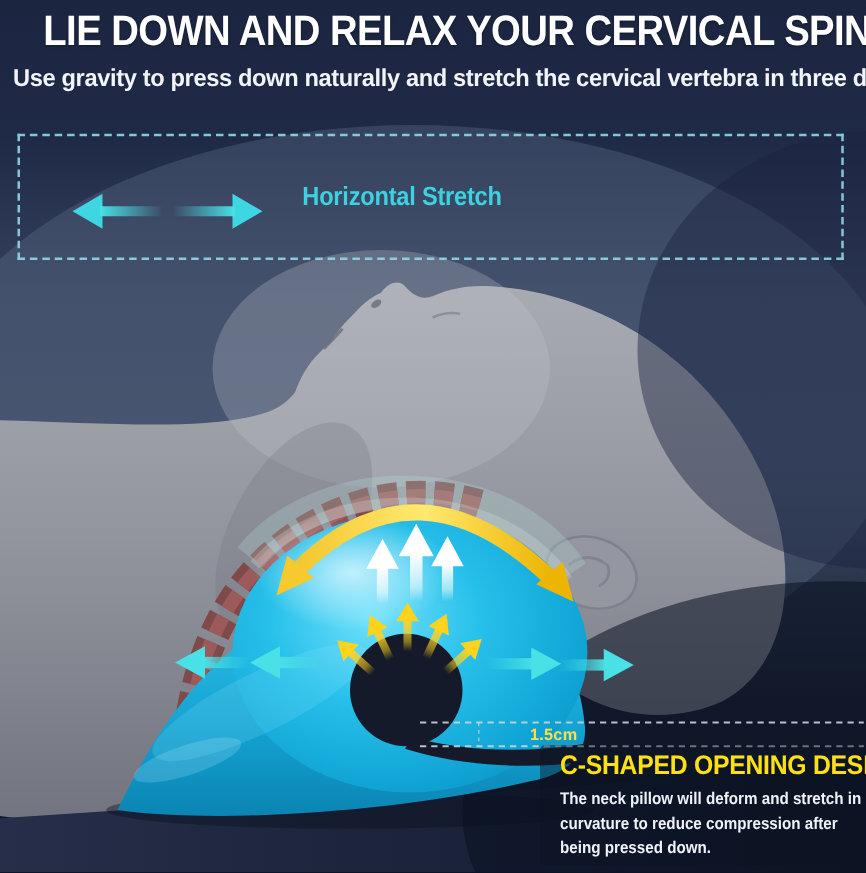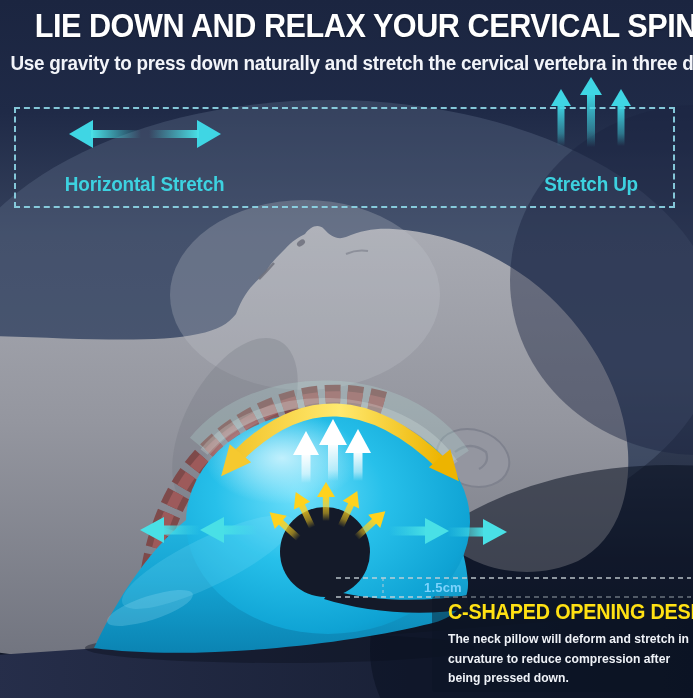--- a/index.html
+++ b/index.html
@@ -22,28 +22,28 @@
     font-size:19.5px;font-weight:700;color:#f2f4f9;
     white-space:nowrap;transform:scaleX(.97);transform-origin:center;
     letter-spacing:-.3px;
   }
   .dir-panel{
     position:absolute;z-index:2;left:14px;top:107px;width:661px;height:101px;
     box-sizing:border-box;border:2px dashed rgba(143,216,232,.9);
     display:flex;justify-content:space-between;align-items:stretch;
     padding:10px 30px 10px 40px;
   }
-  .dir-item{display:flex;flex-direction:column;align-items:center;justify-content:flex-end;gap:21px;}
+  .dir-item{display:flex;flex-direction:row;align-items:center;justify-content:flex-end;gap:21px;}
   .dir-icon{height:56px;display:flex;align-items:flex-end;justify-content:center;}
   .dir-label{
     font-size:21px;font-weight:800;color:#3dd2e0;white-space:nowrap;
     transform:scaleX(.90);transform-origin:center;letter-spacing:-.2px;
   }
   .measure-label{
-    left:424px;top:580px;font-size:13px;font-weight:700;color:#7dd3fc;letter-spacing:.2px;
+    left:424px;top:580px;font-size:13px;font-weight:700;color:#fde047;letter-spacing:.2px;
   }
   .callout-title{
     left:448px;top:600px;font-size:21.5px;font-weight:800;color:#ffe113;
     white-space:nowrap;transform:scaleX(.92);transform-origin:left center;letter-spacing:-.2px;
   }
   .callout-body{
     left:448px;top:629px;color:#eff2f7;font-size:13.5px;font-weight:600;
     line-height:19.5px;transform:scaleX(.90);transform-origin:left top;
   }
   .callout-body div{white-space:nowrap;}
@@ -242,40 +242,20 @@
           <polygon points="2,17 26,3 26,31" fill="#3fd6e4"></polygon>
           <rect x="24" y="13" width="50" height="8" fill="url(#cyanFadeL)"></rect>
           <polygon points="154,17 130,3 130,31" fill="#3fd6e4"></polygon>
           <rect x="82" y="13" width="50" height="8" fill="url(#cyanFadeR)"></rect>
         </svg>
       </div>
       <div class="dir-label">Horizontal Stretch</div>
     </div>
 
 
-    <div class="dir-item">
-      <div class="dir-icon">
-        <svg width="96" height="76" viewBox="0 0 96 76">
-          <defs>
-            <linearGradient id="cyanFadeDown" x1="0" y1="0" x2="0" y2="1">
-              <stop offset="0" stop-color="#3fd6e4"></stop>
-              <stop offset=".7" stop-color="rgba(63,214,228,.45)"></stop>
-              <stop offset="1" stop-color="rgba(63,214,228,0)"></stop>
-            </linearGradient>
-          </defs>
-          <polygon points="48,2 37,20 59,20" fill="#3fd6e4"></polygon>
-          <rect x="44" y="18" width="8" height="54" fill="url(#cyanFadeDown)"></rect>
-          <polygon points="18,14 8,31 28,31" fill="#3fd6e4"></polygon>
-          <rect x="14.5" y="29" width="7" height="42" fill="url(#cyanFadeDown)"></rect>
-          <polygon points="78,14 68,31 88,31" fill="#3fd6e4"></polygon>
-          <rect x="74.5" y="29" width="7" height="42" fill="url(#cyanFadeDown)"></rect>
-        </svg>
-      </div>
-      <div class="dir-label">Stretch Up</div>
-    </div>
   </div>
 
   <div class="txt measure-label">1.5cm</div>
 
   <div class="txt callout-title">C-SHAPED OPENING DESIGN</div>
 
   <div class="txt callout-body">
     <div>The neck pillow will deform and stretch in</div>
     <div>curvature to reduce compression after</div>
     <div>being pressed down.</div>

